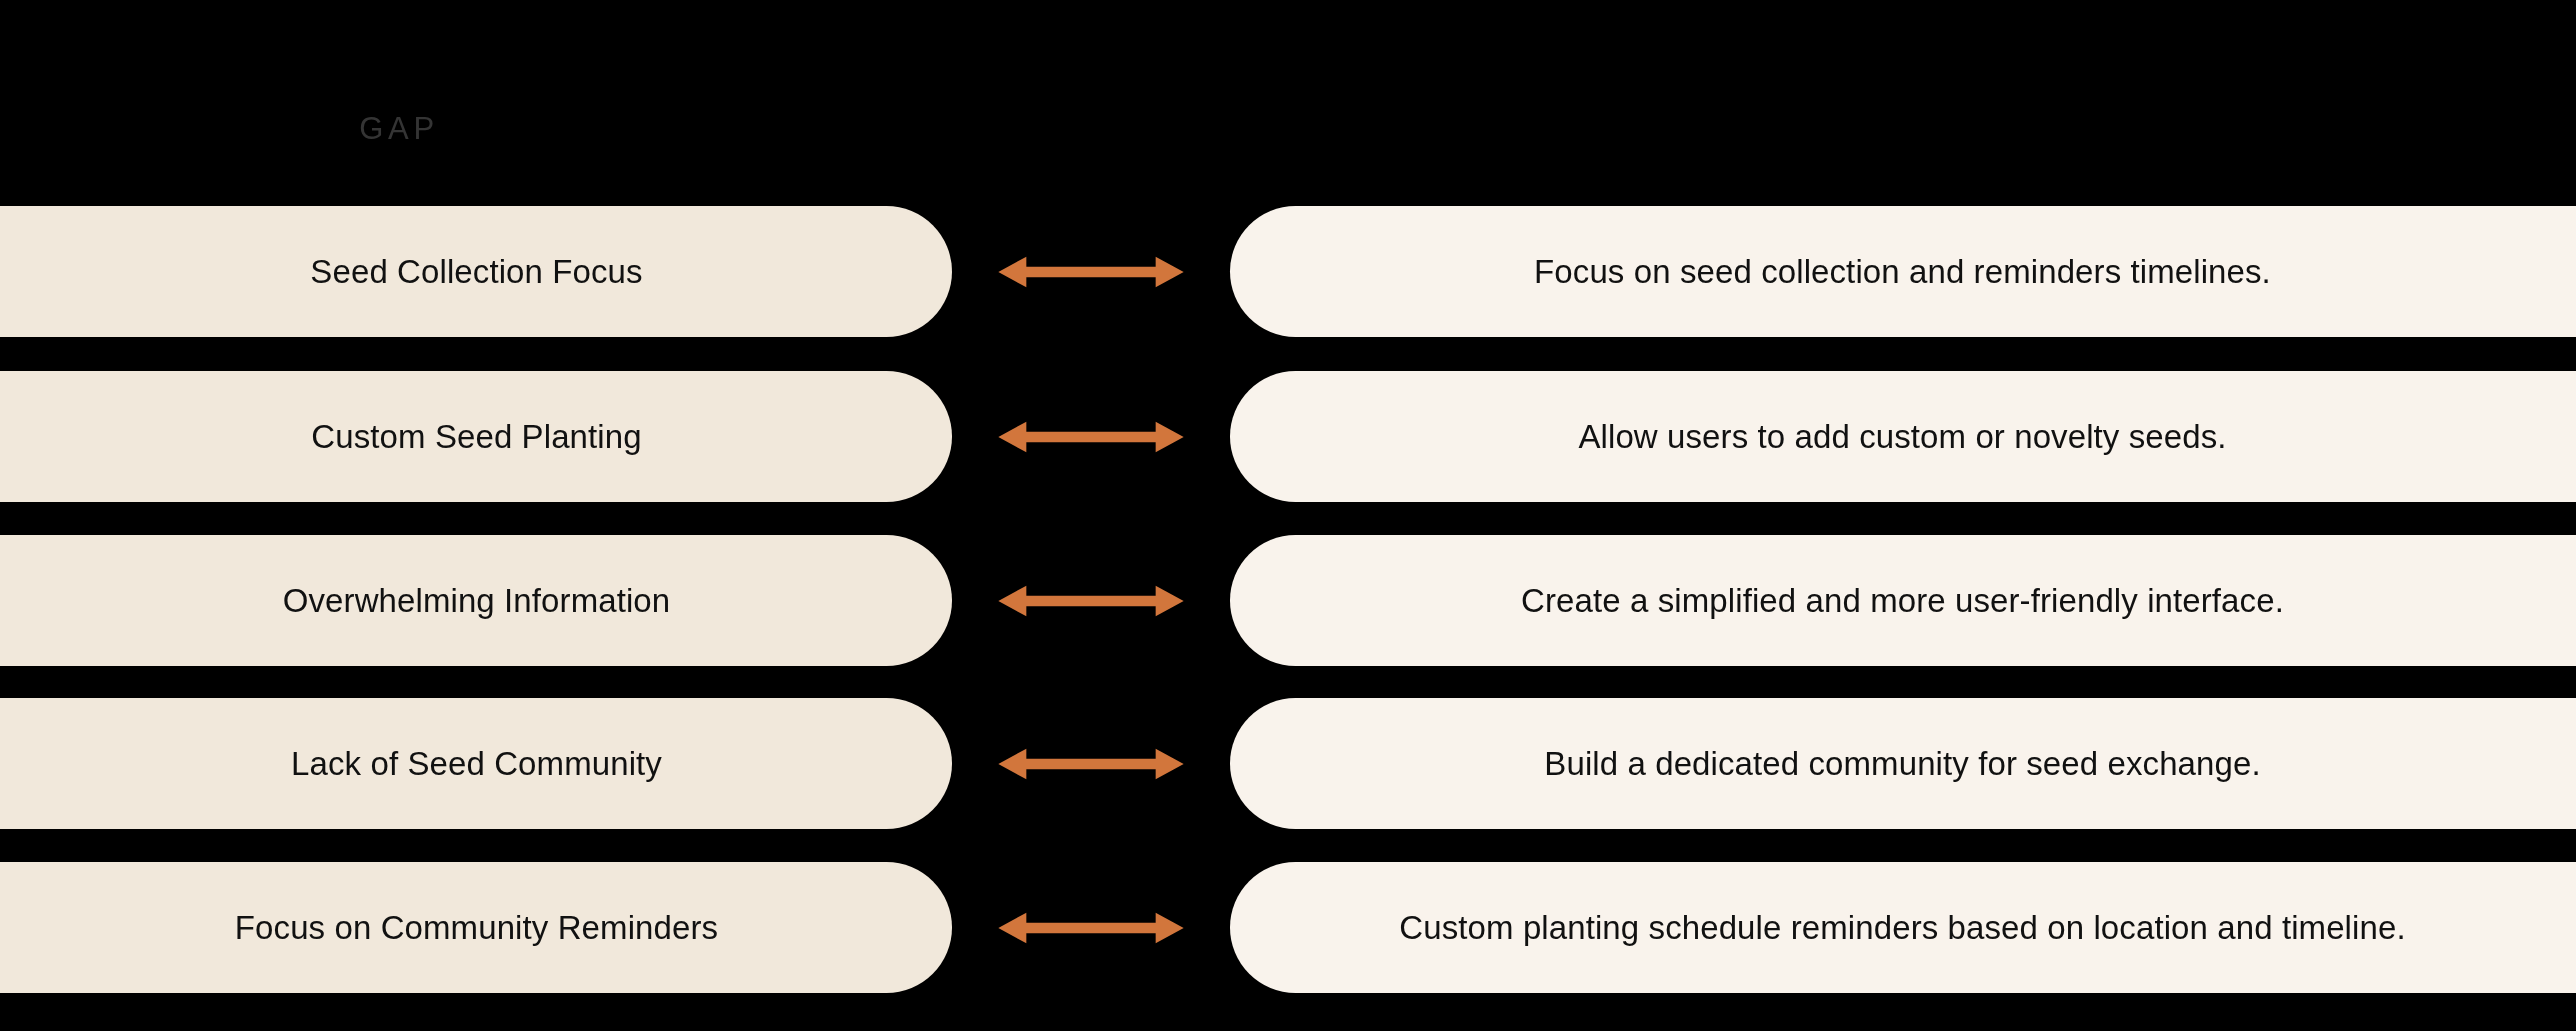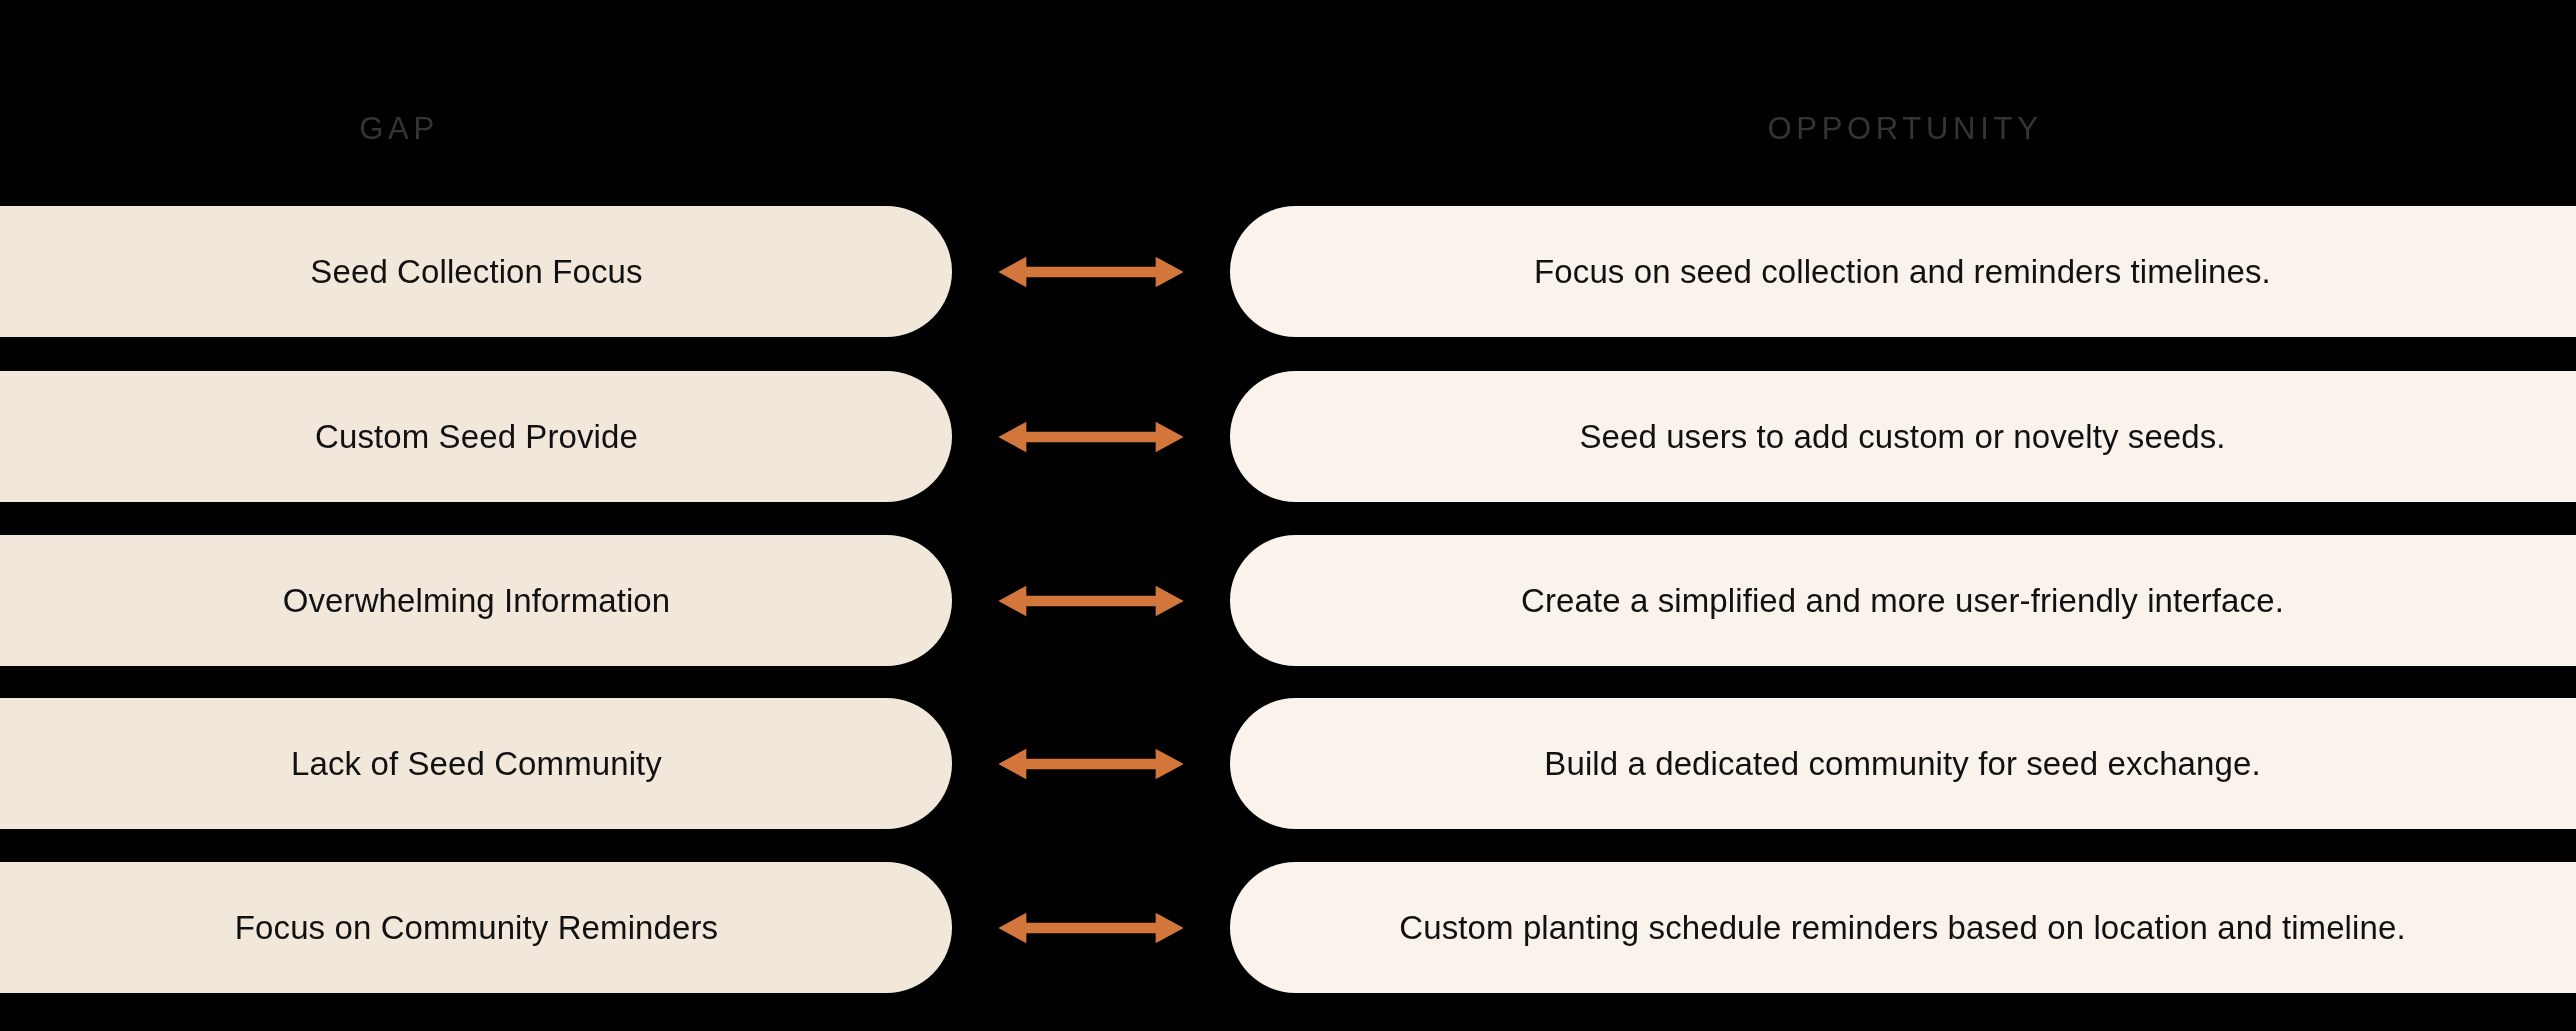--- a/index.html
+++ b/index.html
@@ -107,47 +107,46 @@
     display: block;
   }
 </style>
 </head>
 <body>
 
 <div id="board">
 
   <div class="col-header" id="header-gap">GAP</div>
 
-  <div class="col-header" id="header-opportunity">OPPORTUNITY</div>
 
   <div class="row" style="top:164px">
     <div class="pill pill-gap">
       <span class="pill-text">Seed Collection Focus</span>
     </div>
     <div class="connector">
       <svg width="186" height="36" viewBox="0 0 278 54" aria-hidden="true">
         <path d="M0 27 L42 4 L42 19 L236 19 L236 4 L278 27 L236 50 L236 35 L42 35 L42 50 Z" fill="#d2763c"></path>
       </svg>
     </div>
     <div class="pill pill-opportunity">
       <span class="pill-text">Focus on seed collection and reminders timelines.</span>
     </div>
   </div>
 
   <div class="row" style="top:329px">
     <div class="pill pill-gap">
-      <span class="pill-text">Custom Seed Provide</span>
+      <span class="pill-text">Custom Seed Planting</span>
     </div>
     <div class="connector">
       <svg width="186" height="36" viewBox="0 0 278 54" aria-hidden="true">
         <path d="M0 27 L42 4 L42 19 L236 19 L236 4 L278 27 L236 50 L236 35 L42 35 L42 50 Z" fill="#d2763c"></path>
       </svg>
     </div>
     <div class="pill pill-opportunity">
-      <span class="pill-text">Seed users to add custom or novelty seeds.</span>
+      <span class="pill-text">Allow users to add custom or novelty seeds.</span>
     </div>
   </div>
 
   <div class="row" style="top:493px">
     <div class="pill pill-gap">
       <span class="pill-text">Overwhelming Information</span>
     </div>
     <div class="connector">
       <svg width="186" height="36" viewBox="0 0 278 54" aria-hidden="true">
         <path d="M0 27 L42 4 L42 19 L236 19 L236 4 L278 27 L236 50 L236 35 L42 35 L42 50 Z" fill="#d2763c"></path>

